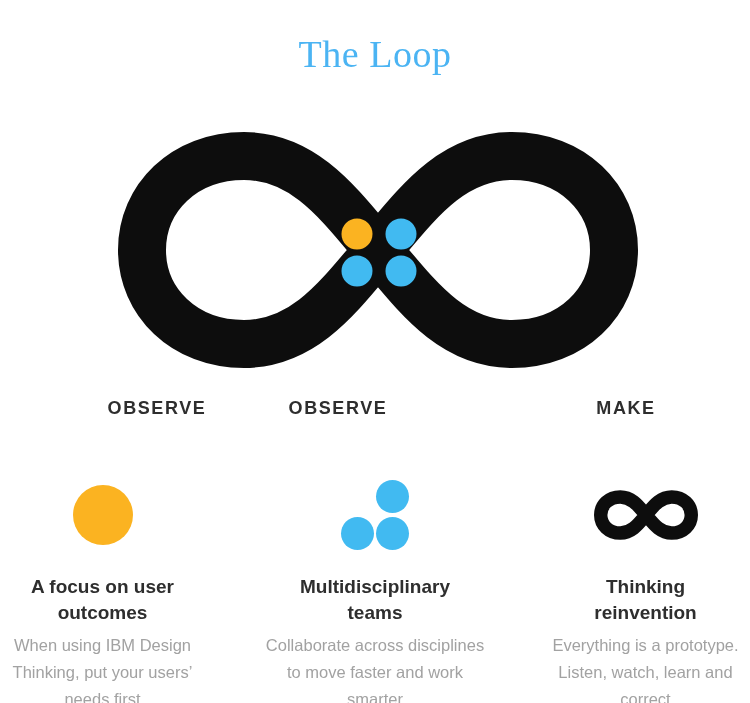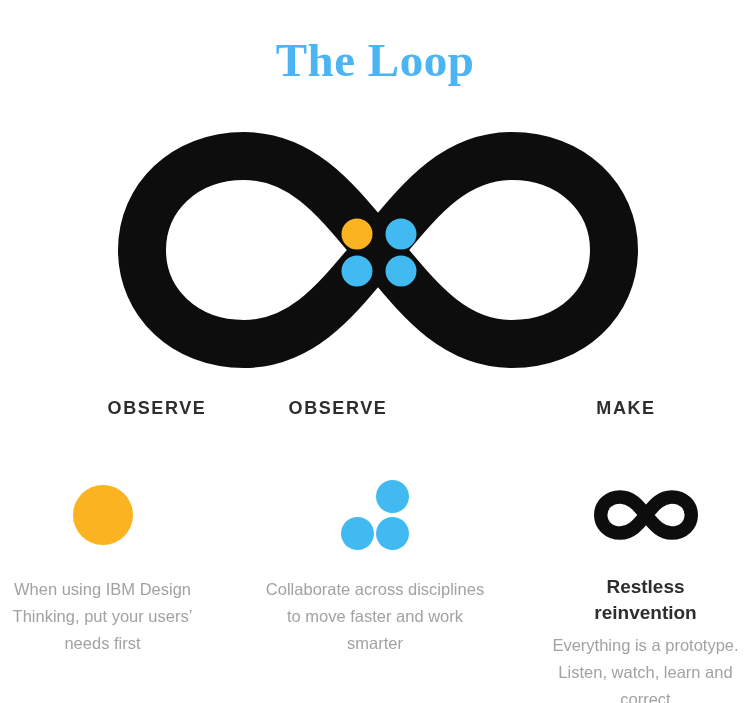--- a/index.html
+++ b/index.html
@@ -20,22 +20,22 @@
     height: 703px;
     background: #ffffff;
   }
   .title {
     position: absolute;
     top: 2px;
     left: 0;
     width: 100%;
     text-align: center;
     font-family: "Liberation Serif", serif;
-    font-weight: 700;
-    font-size: 47px;
+    font-weight: 400;
+    font-size: 38px;
     line-height: 54px;
     letter-spacing: 0.5px;
   }
   .subtitle {
     position: absolute;
     top: 62px;
     left: 0;
     width: 100%;
     text-align: center;
     font-size: 19px;
@@ -141,37 +141,39 @@
   </svg>
 
   <span class="stage-label stage-0" style="color: rgb(46, 46, 46);">OBSERVE</span>
   <span class="stage-label stage-1" style="color: rgb(46, 46, 46);">OBSERVE</span>
   <span class="stage-label stage-2" style="color: rgb(46, 46, 46); margin-left: 20px;">MAKE</span>
 
   <div class="principle p0">
     <div class="icon-area">
       <div class="big-dot" style="background-color: rgb(251, 179, 33);"></div>
     </div>
+    <h3 style="color: rgb(46, 46, 46);">A focus on user outcomes</h3>
     <p style="color: rgb(162, 162, 162);">When using IBM Design Thinking, put your users’ needs first</p>
   </div>
 
   <div class="principle p1">
     <div class="icon-area">
       <div class="team-dots">
         <span class="team-dot td-top" style="background-color: rgb(65, 186, 241);"></span>
         <span class="team-dot td-left" style="background-color: rgb(65, 186, 241);"></span>
         <span class="team-dot td-right" style="background-color: rgb(65, 186, 241);"></span>
       </div>
     </div>
+    <h3 style="color: rgb(46, 46, 46);">Multidisciplinary teams</h3>
     <p style="color: rgb(162, 162, 162);">Collaborate across disciplines to move faster and work smarter</p>
   </div>
 
   <div class="principle p2">
     <div class="icon-area">
       <svg class="mini-loop" viewBox="107 121 542 258">
         <use href="#infinity-path" stroke-width="70" style="stroke: rgb(13, 13, 13);"></use>
       </svg>
     </div>
-    <h3 style="color: rgb(46, 46, 46);">Restless reinvention</h3>
+    <h3 style="color: rgb(46, 46, 46);">Thinking reinvention</h3>
     <p style="color: rgb(162, 162, 162);">Everything is a prototype. Listen, watch, learn and correct</p>
   </div>
 
 </div>
 
 </body></html>

